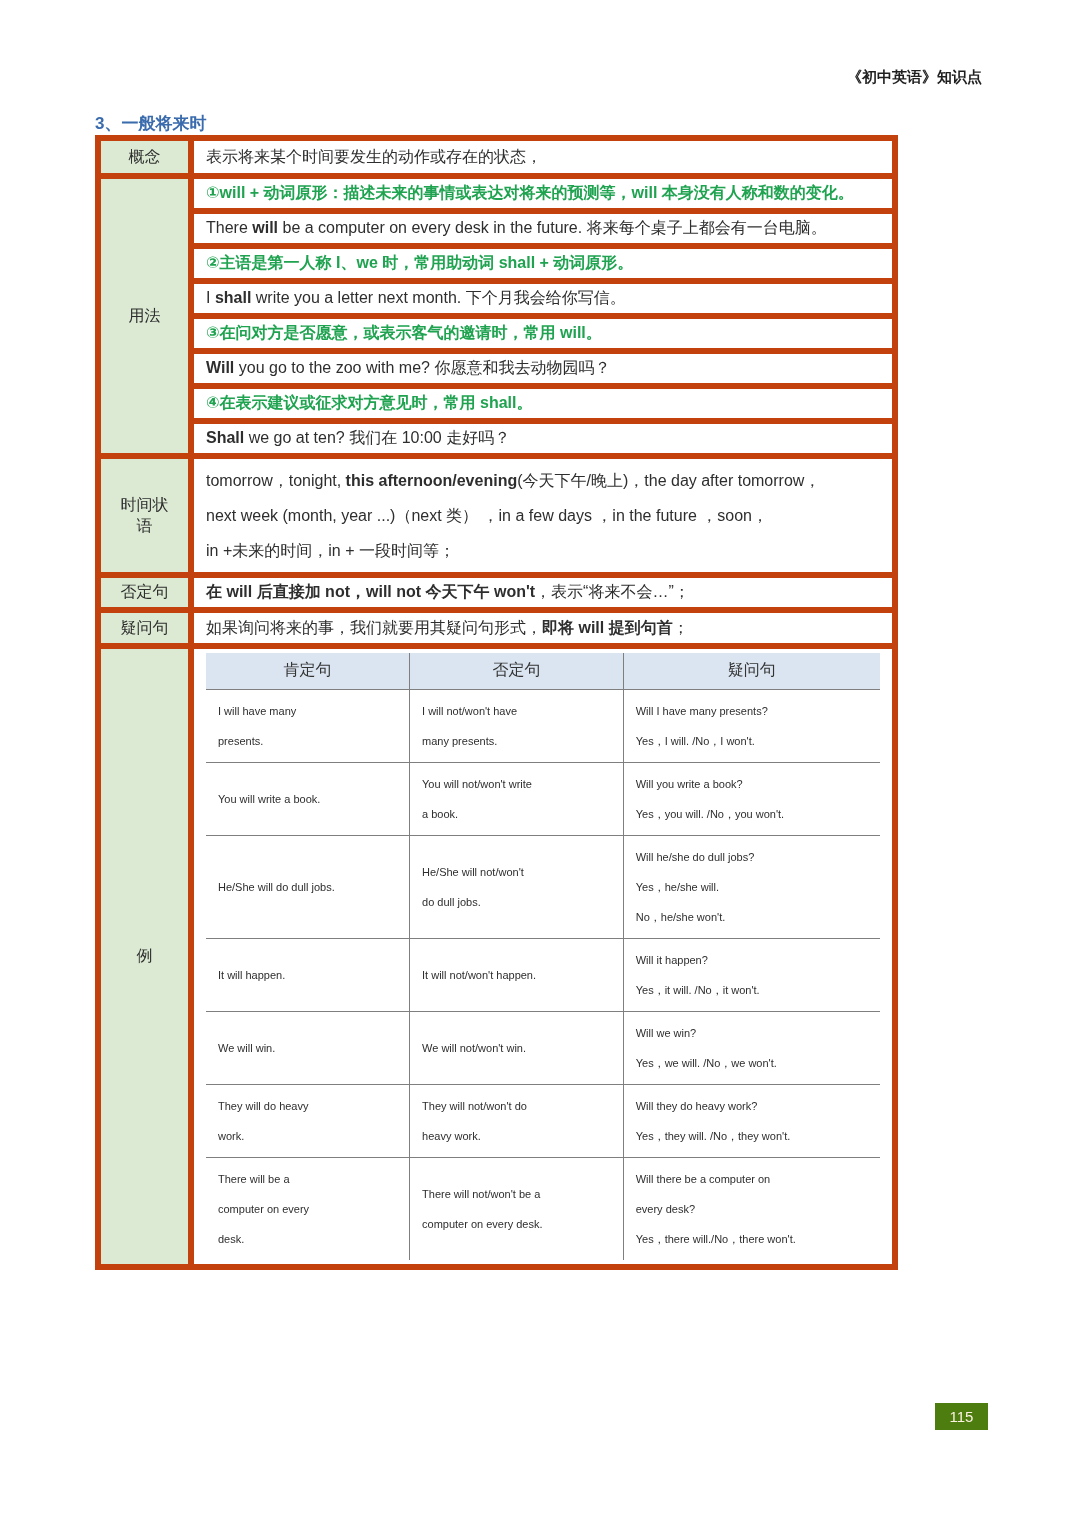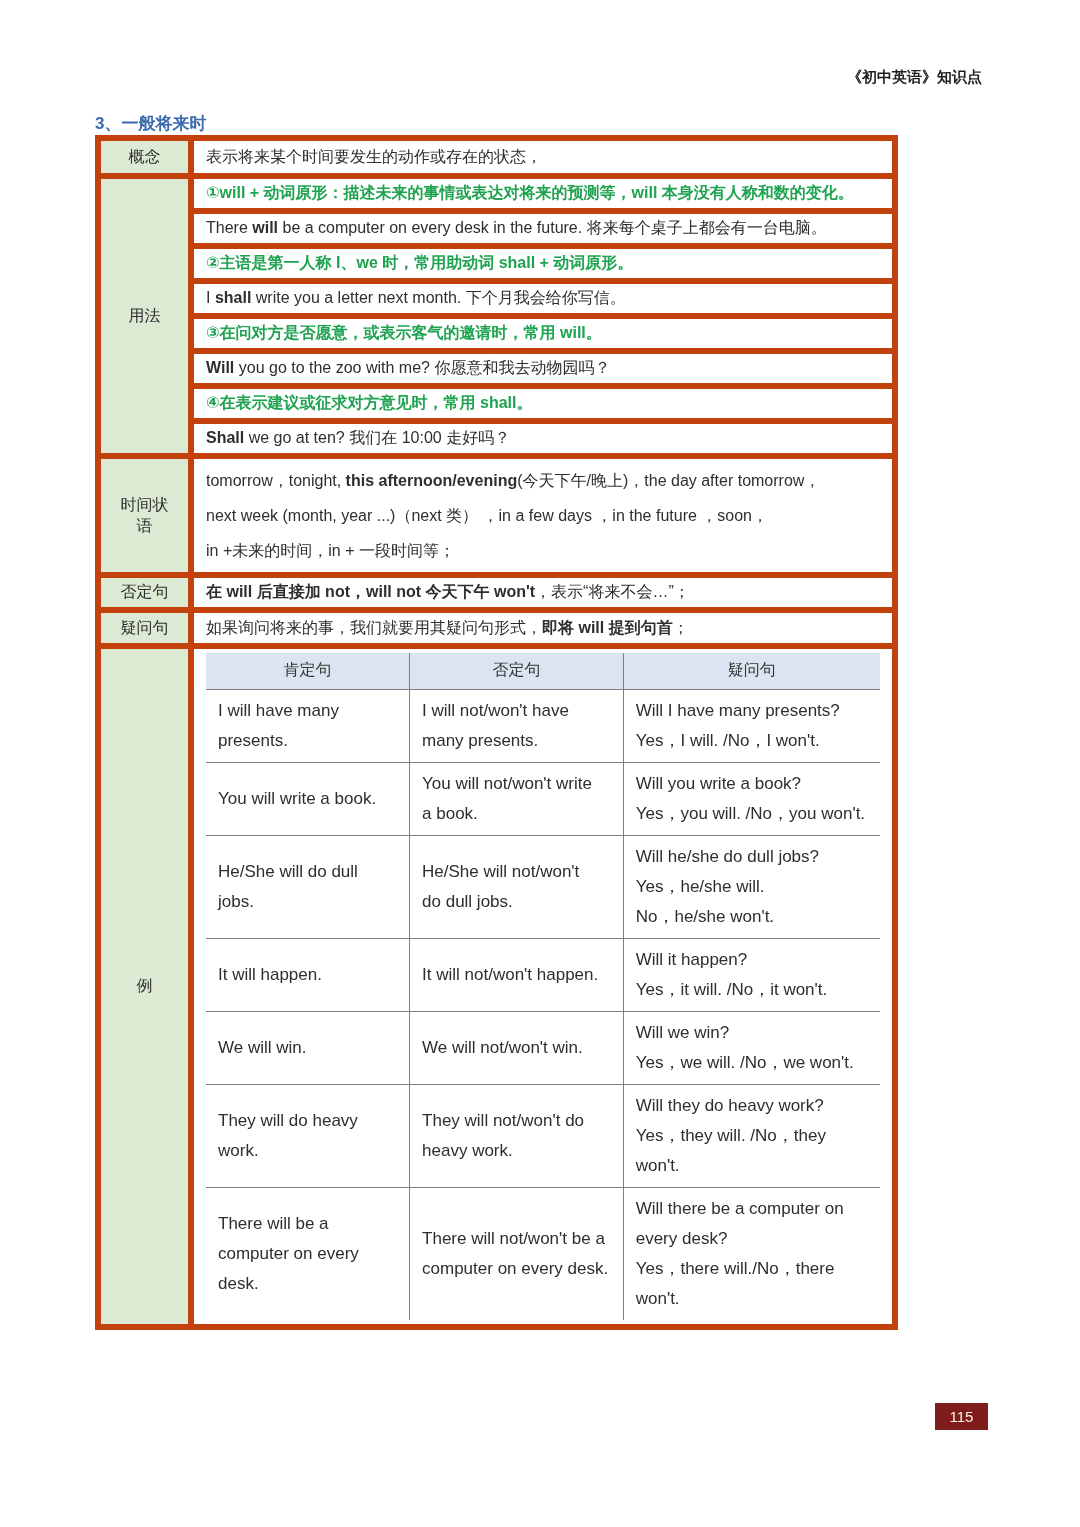--- a/index.html
+++ b/index.html
@@ -66,35 +66,35 @@
     background: #dbe5f1;
     border: 1px solid #7f7f7f;
     font-weight: normal;
     font-size: 16px;
     color: #333333;
     height: 36px;
     padding: 2px 8px;
   }
   table.inner td {
     border: 1px solid #7f7f7f;
-    font-size: 17px;
+    font-size: 11px;
     color: #2e2e2e;
     line-height: 30px;
     padding: 6px 12px;
     white-space: pre-line;
     vertical-align: middle;
   }
   .col-aff { width: 30.2%; }
   .col-neg { width: 31.7%; }
   .col-q   { width: 38.1%; }
 
   .page-badge {
     position: absolute; top: 1403px; right: 92px;
     width: 53px; height: 27px;
-    background: #7f1d1d;
+    background: #4d7c0f;
     color: #fbf2e2;
     font-size: 15px;
     display: flex; align-items: center; justify-content: center;
   }
   .footer {
     position: absolute; top: 1458px; left: 0; width: 100%;
     text-align: center;
     font-size: 15px; color: #2e2e2e;
   }
 </style>

